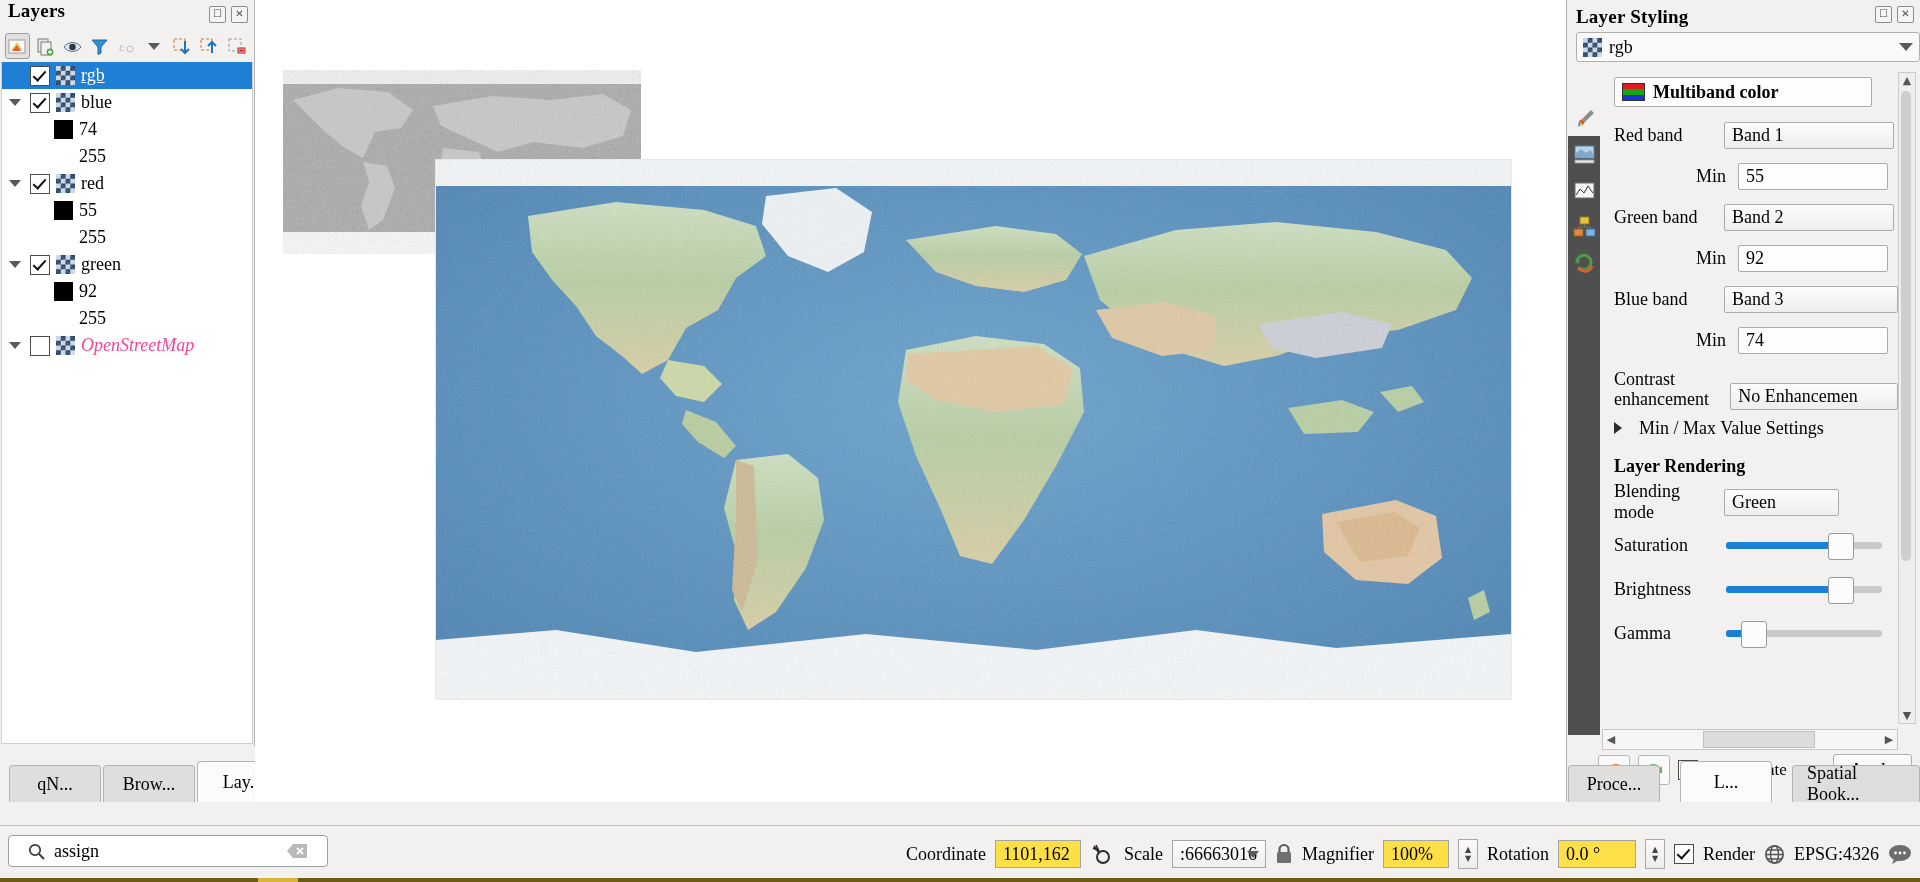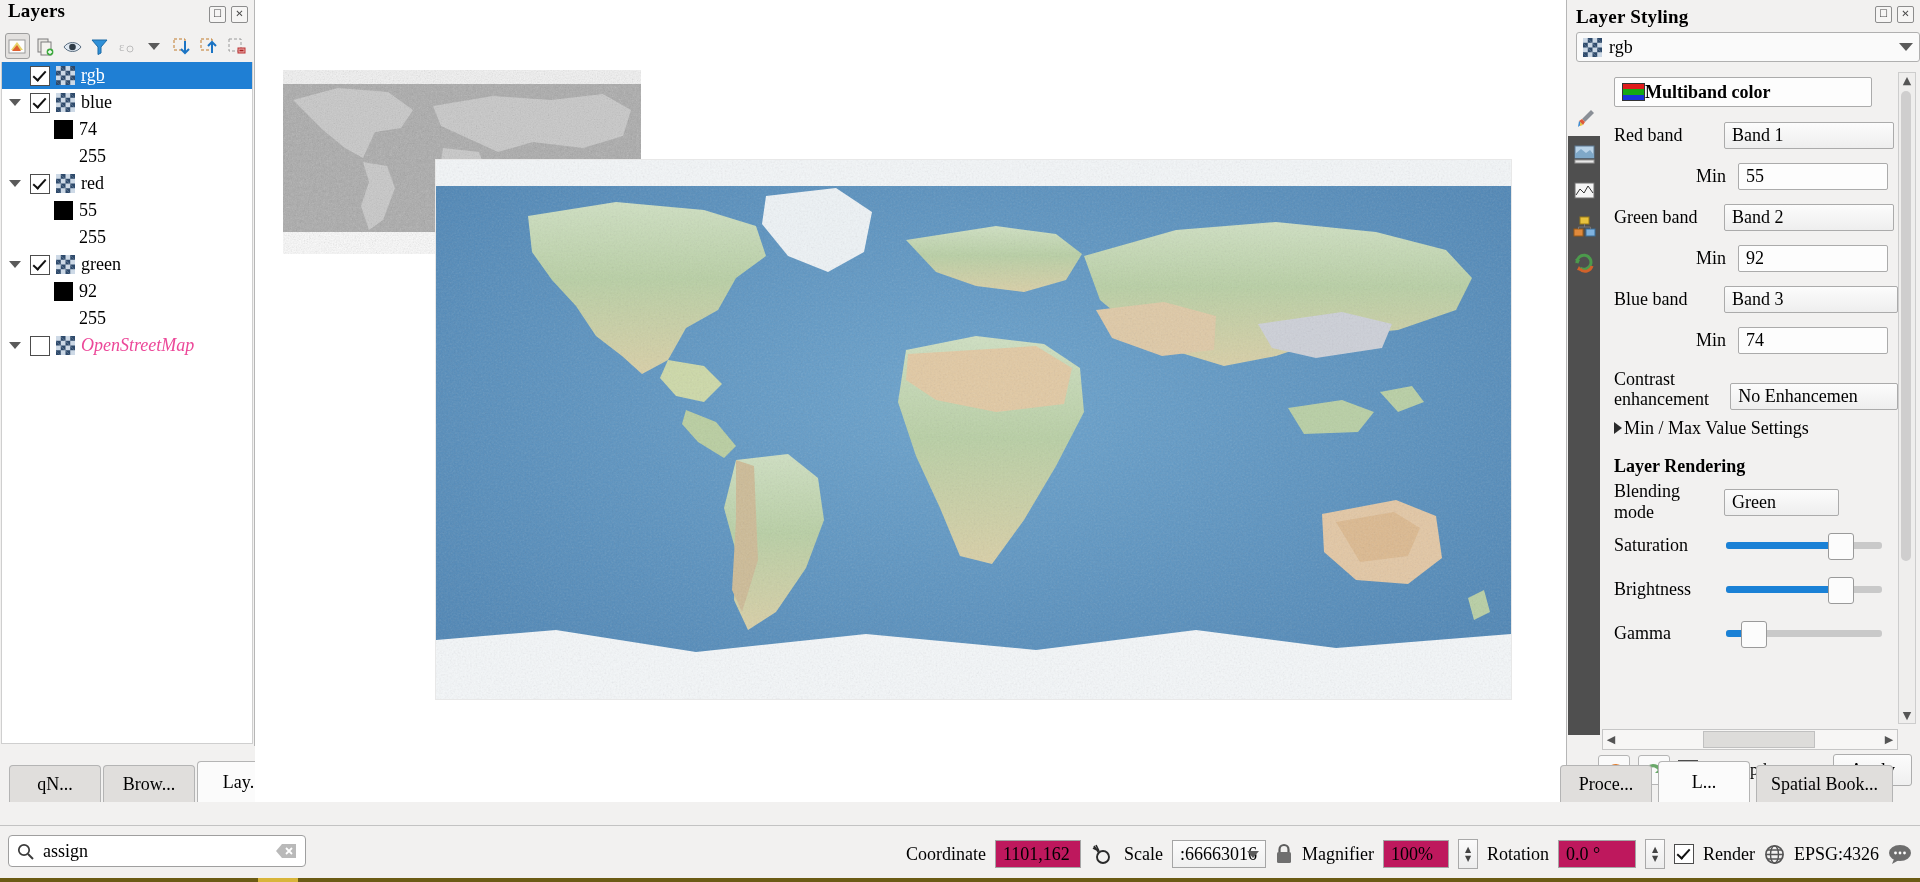--- a/index.html
+++ b/index.html
@@ -99,30 +99,30 @@
   .hscroll{position:absolute;left:34px;right:22px;bottom:52px;height:19px;background:#f7f6f5;border:1px solid #c6c6c6;
     display:flex;align-items:center;}
   .hthumb{position:absolute;left:100px;width:110px;height:15px;background:#dddcda;border:1px solid #c0c0c0;}
 
   .applyrow{position:absolute;left:30px;right:8px;bottom:16px;height:32px;display:flex;align-items:center;gap:8px;}
   .sqbtn{width:30px;height:28px;border:1px solid #b5b5b5;border-radius:3px;background:#fafafa;
     display:flex;align-items:center;justify-content:center;font-size:19px;}
   .applybtn{margin-left:auto;height:30px;padding:0 16px;display:flex;align-items:center;
     background:linear-gradient(#fcfcfc,#efefef);border:1px solid #adadad;border-radius:3px;font-size:18px;}
 
-  .rtabs{position:absolute;right:8px;bottom:0;width:352px;height:56px;display:flex;align-items:flex-end;gap:6px;
+  .rtabs{position:absolute;right:0;bottom:0;width:352px;height:56px;display:flex;align-items:flex-end;gap:20px;
     padding-left:6px;}
 
   
   .status{position:absolute;left:0;bottom:0;width:1920px;height:56px;background:#f2f1f0;
     border-top:1px solid #c3c3c3;display:flex;align-items:center;}
   .search{position:absolute;left:8px;top:9px;width:280px;height:30px;background:#fff;border:1px solid #9f9f9f;
-    border-radius:4px;display:flex;align-items:center;padding:0 8px;gap:9px;font-size:18px;}
+    border-radius:4px;display:flex;align-items:center;padding:0 19px;gap:9px;font-size:18px;}
   .sright{position:absolute;right:8px;top:0;height:56px;display:flex;align-items:center;gap:9px;font-size:18px;}
-  .sfield{background:#be185d;border:1px solid #a5a5a5;height:28px;display:flex;align-items:center;
+  .sfield{background:#fde047;border:1px solid #a5a5a5;height:28px;display:flex;align-items:center;
     padding:0 7px;font-size:18px;box-sizing:border-box;}
   .spin{width:18px;height:28px;border:1px solid #a9a9a9;background:linear-gradient(#fbfbfb,#ededed);
     display:flex;flex-direction:column;align-items:center;justify-content:center;font-size:8px;
     font-family:"DejaVu Sans",sans-serif;color:#444;line-height:9px;}
   .bbar{position:absolute;left:0;bottom:0;width:1920px;height:4px;background:#6b5b14;}
   .bbar .seg{position:absolute;top:0;height:4px;}
   svg{display:block;}
 </style>
 </head>
 <body>
@@ -408,21 +408,21 @@
             <path d="M9 20l-5-1 2-4z" fill="#d1622a"></path>
           </svg>
       </div>
     </div>
 
     <div class="stylebody">
 
       <div class="sbrow" style="height:44px">
         <div class="fld" style="width:258px;height:30px;">
           <span class="rgbchip"></span>
-          <span style="font-weight:bold">Multiband color</span>
+          <span style="margin-left:8px;font-weight:bold">Multiband color</span>
         </div>
       </div>
 
       <div class="sbrow">
         <span class="lbl-w">Red band</span>
         <div class="fld combo" style="width:170px">
           <span>Band 1</span>
         </div>
       </div>
       <div class="sbrow" style="height:40px">
@@ -458,21 +458,21 @@
         </div>
       </div>
 
       <div class="sbrow" style="height:50px;align-items:flex-end">
         <span style="width:118px;line-height:1.1">Contrast enhancement</span>
         <div class="fld combo" style="width:170px">
           <span>No Enhancemen</span>
         </div>
       </div>
 
-      <div class="sbrow" style="height:36px;gap:2px">
+      <div class="sbrow" style="height:36px;gap:17px">
         <span class="tri-r"></span>
         <span>Min / Max Value Settings</span>
       </div>
 
       <div class="sect">Layer Rendering</div>
 
       <div class="sbrow">
         <span style="width:110px">Blending mode</span>
         <div class="fld combo" style="width:115px">
           <span>Green</span>

